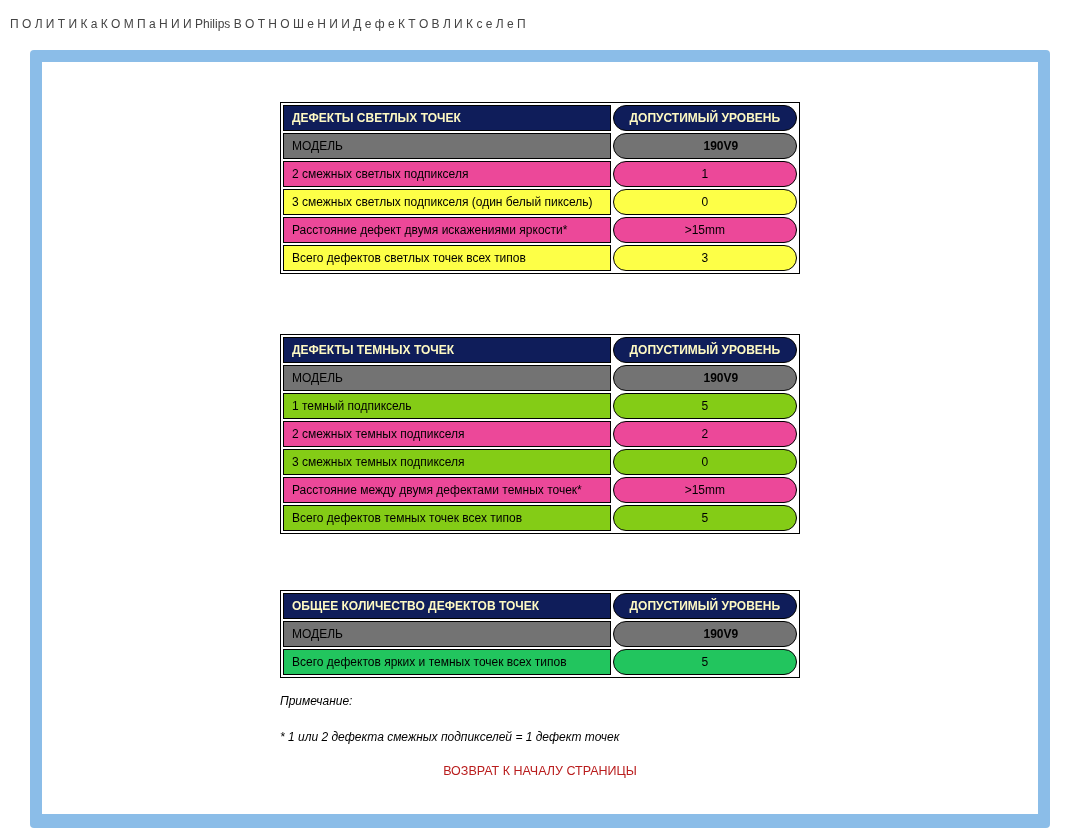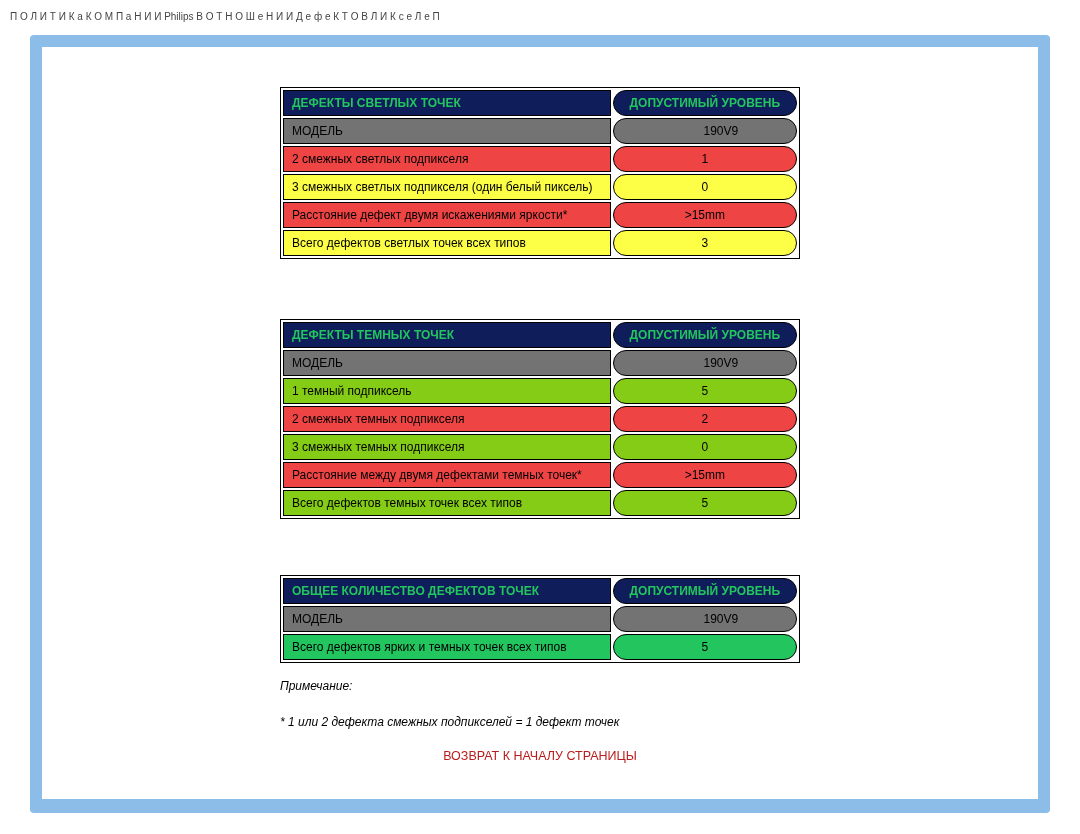--- a/index.html
+++ b/index.html
@@ -4,23 +4,23 @@
 <style>
   * { box-sizing: border-box; }
   body {
     margin: 0;
     font-family: Arial, Helvetica, sans-serif;
     font-size: 12px;
     background: #fff;
     color: #000;
   }
   .top-line {
-    font-size: 10px;
+    font-size: 12px;
     color: #444;
-    padding: 11px 10px;
+    padding: 17px 10px;
   }
   .outer-blue {
     background: #8bbde8;
     margin: 2px 30px 8px 30px;
     padding: 12px 12px 14px 12px;
     border-radius: 4px;
   }
   .inner-white {
     background: #fff;
     padding: 40px 30px 36px 30px;
@@ -39,31 +39,31 @@
   .def-table td {
     border: 1px solid #000;
     padding: 5px 8px;
     font-size: 12px;
     vertical-align: middle;
   }
   .col-label { width: 64%; }
   .col-val   { width: 36%; text-align: center; border-radius: 13px; }
   .hdr-row td {
     background: #0f1d5a;
-    color: #22c55e;
+    color: #fef9c3;
     font-weight: bold;
     font-size: 12px;
   }
   .hdr-row .col-val { text-align: center; }
   .model-row td { background: #737373; }
-  .model-row .col-val { font-weight: normal; padding-left: 40px; }
+  .model-row .col-val { font-weight: bold; padding-left: 40px; }
   .accent-yellow td { background: #fdff47; }
   .accent-cyan   td { background: #84cc16; }
   .accent-pink   td { background: #22c55e; }
-  .plain td { background: #ef4444; }
+  .plain td { background: #ec4899; }
   .table-gap { height: 60px; }
   .table-gap-sm { height: 56px; }
   .notes {
     font-style: italic;
     font-size: 12px;
     margin-top: 14px;
     line-height: 1.5em;
   }
   .notes p { margin: 0 0 18px 0; }
   .return-link {

